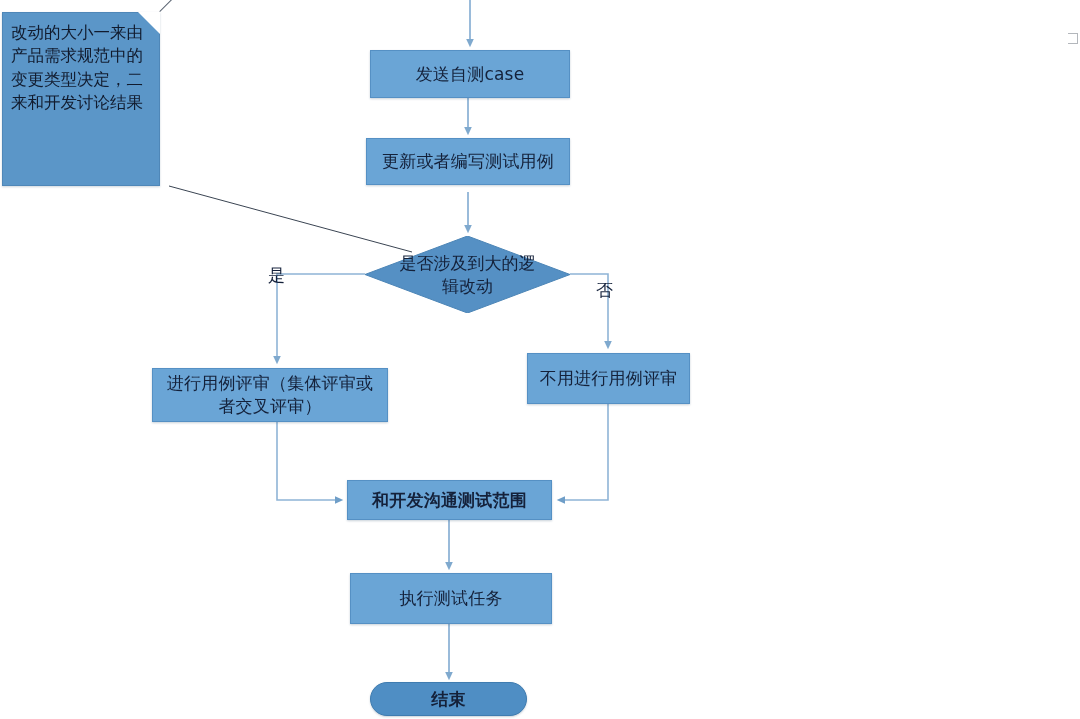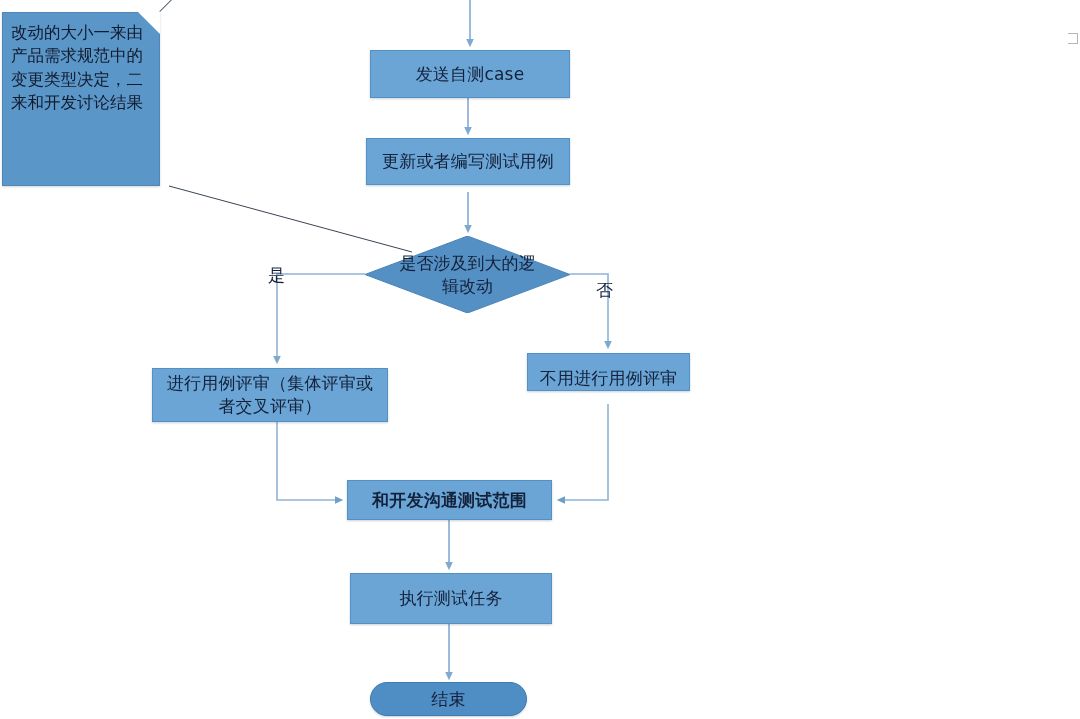--- a/index.html
+++ b/index.html
@@ -173,33 +173,33 @@
                 align-items:center; justify-content:center; text-align:center;
                 color:#14213a; font-size:17px; line-height:1.35;">
       <span style="width:140px;">是否涉及到大的逻辑改动</span>
     </div>
   </div>
 
   <div class="node" style="left:152px; top:368px; width:236px; height:54px;">
     <span>进行用例评审（集体评审或者交叉评审）</span>
   </div>
 
-  <div class="node" style="left:527px; top:353px; width:163px; height:38px;align-items:flex-end;">
+  <div class="node" style="left:527px; top:353px; width:163px; height:51px;">
     <span>不用进行用例评审</span>
   </div>
 
   <div class="node" style="left:347px; top:480px; width:205px; height:40px;font-weight:bold;">
     <span>和开发沟通测试范围</span>
   </div>
 
   <div class="node" style="left:350px; top:573px; width:202px; height:51px;">
     <span>执行测试任务</span>
   </div>
 
-  <div class="node terminator" style="left:370px; top:682px; width:157px; height:34px;">
+  <div class="node terminator" style="left:370px; top:682px; width:157px; height:34px;font-weight:bold;">
     <span>结束</span>
   </div>
 
   <div class="branch-label" style="left:268px; top:267px;">是</div>
 
   <div class="branch-label" style="left:596px; top:282px;">否</div>
 
   <div class="corner-artifact" style="left:1068px; top:33px; width:10px; height:11px;"></div>
 
 </div>

